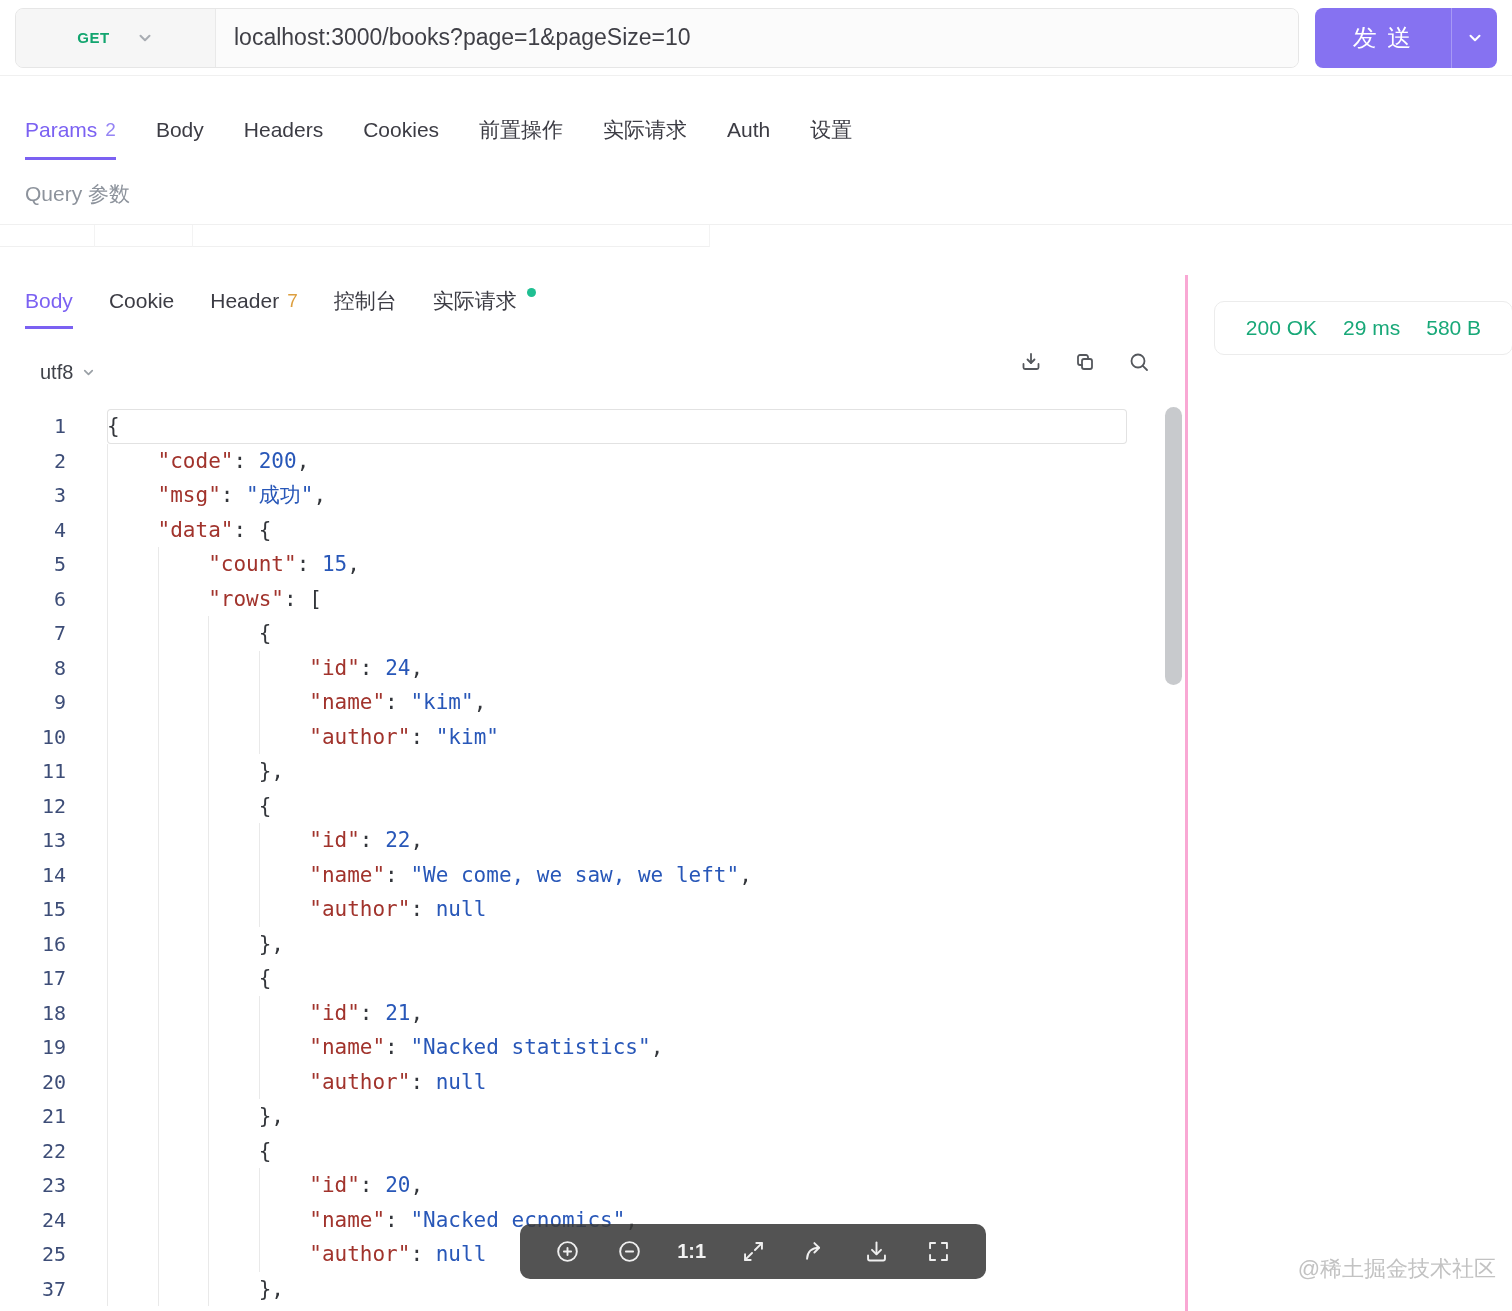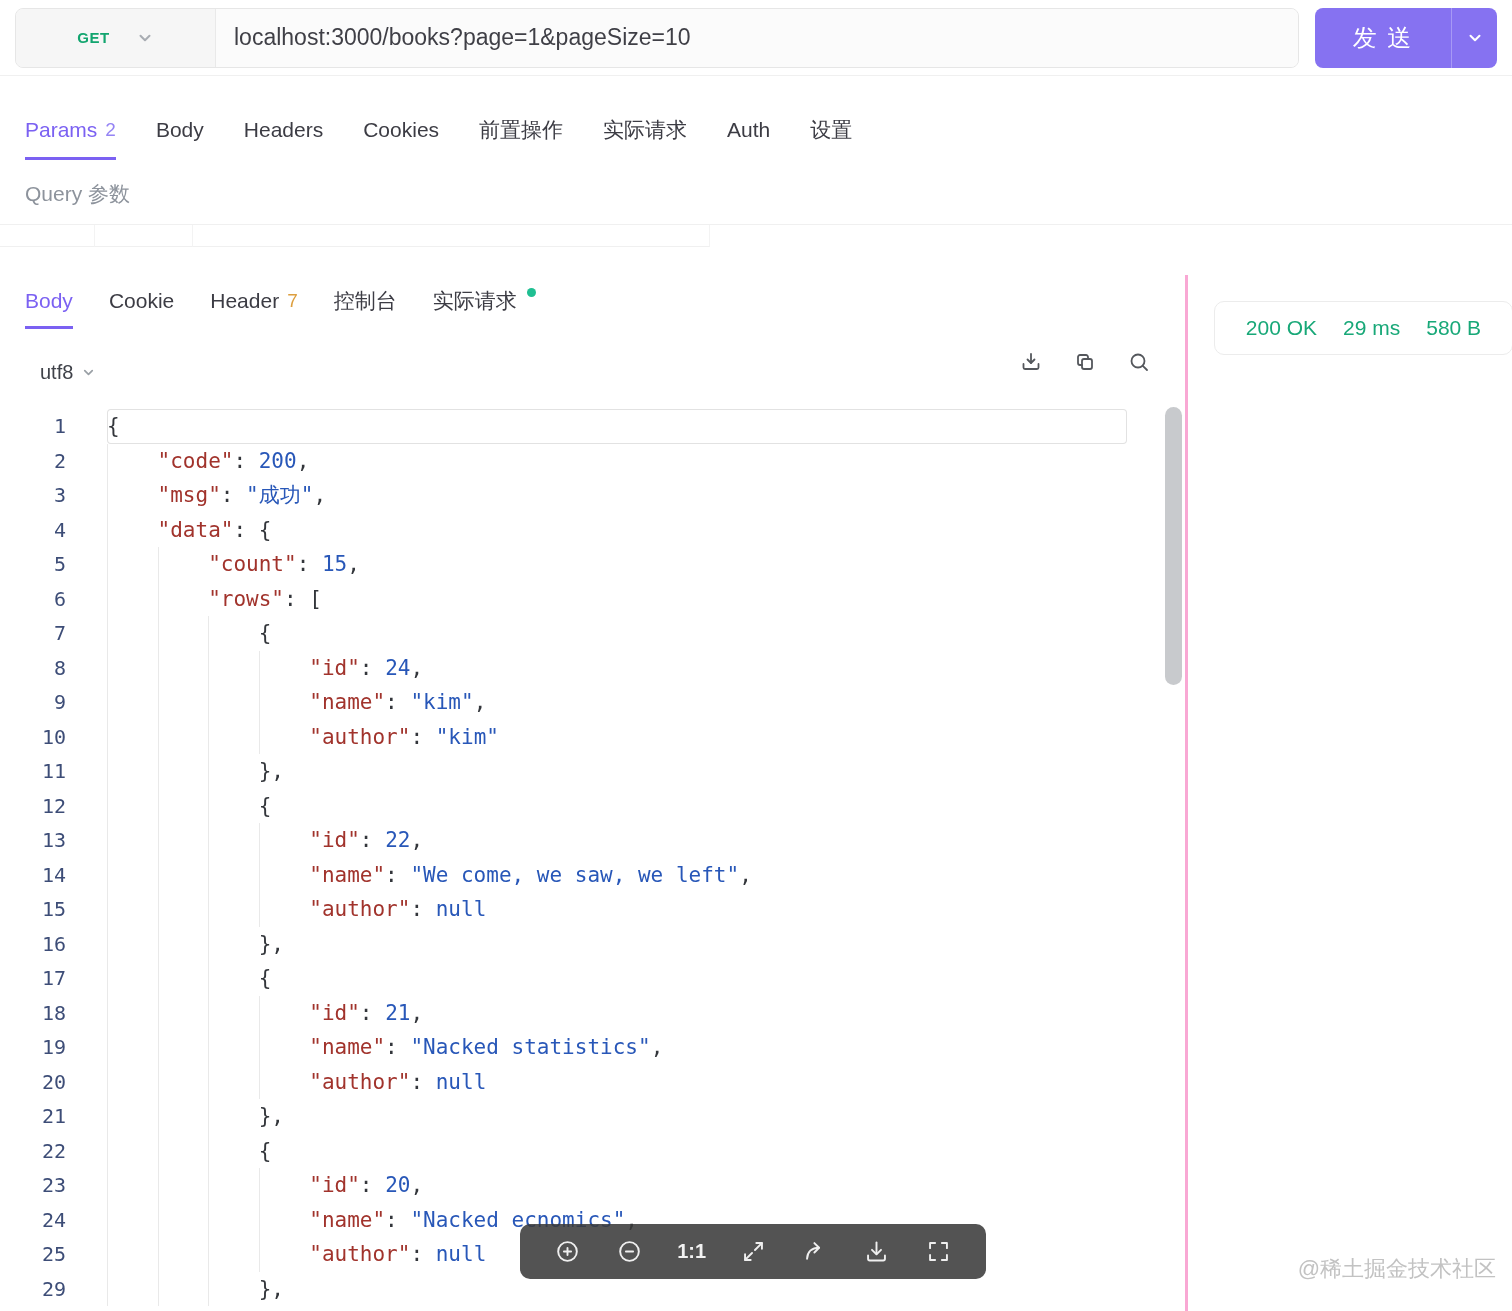--- a/index.html
+++ b/index.html
@@ -460,21 +460,21 @@
                 <span class="ind"></span>
                 <span class="ind"></span>
                 <span class="ind"></span>
                 <span class="ind"></span>
                 <span class="tk-k">"author"</span>
                 <span class="tk-p">: </span>
                 <span class="tk-u">null</span>
               </span>
             </div>
             <div class="code-line">
-              <span class="ln">29</span>
+              <span class="ln">37</span>
               <span class="lc">
                 <span class="ind"></span>
                 <span class="ind"></span>
                 <span class="ind"></span>
                 <span class="tk-p">},</span>
               </span>
             </div>
           </div>
         <div class="scroll-thumb"></div>
       </div>

